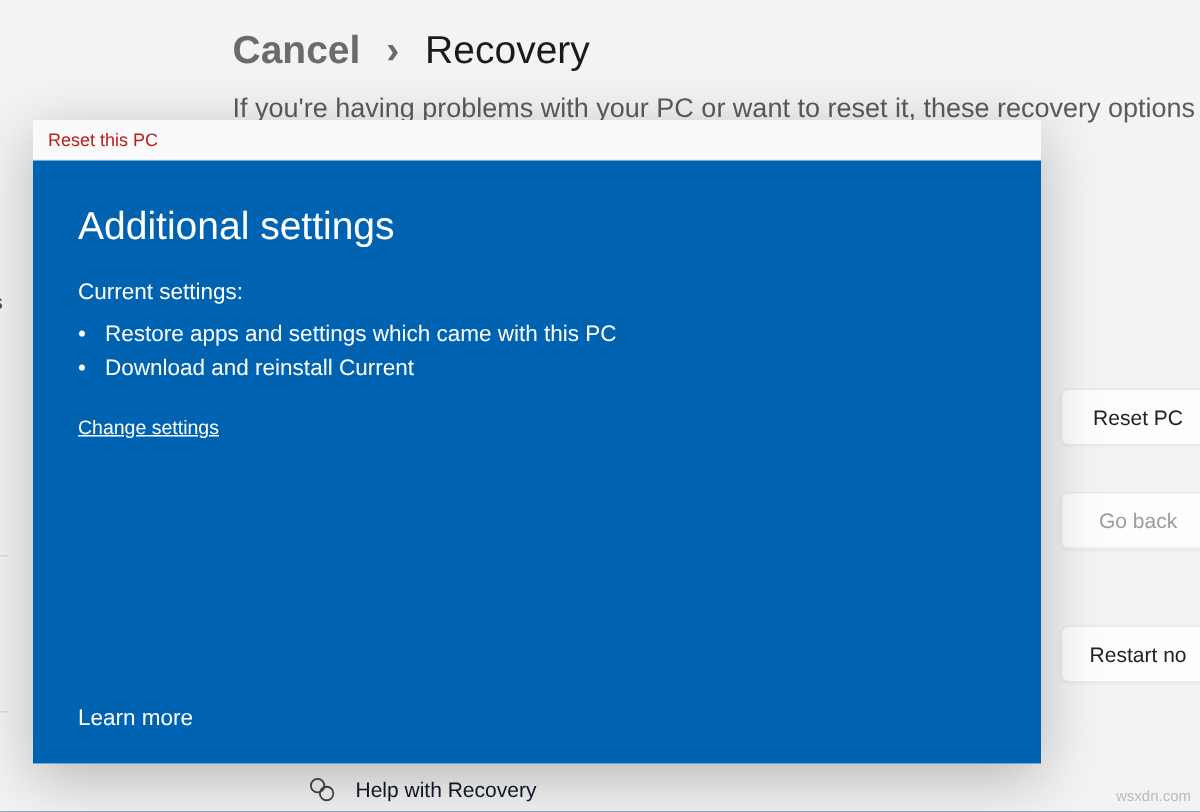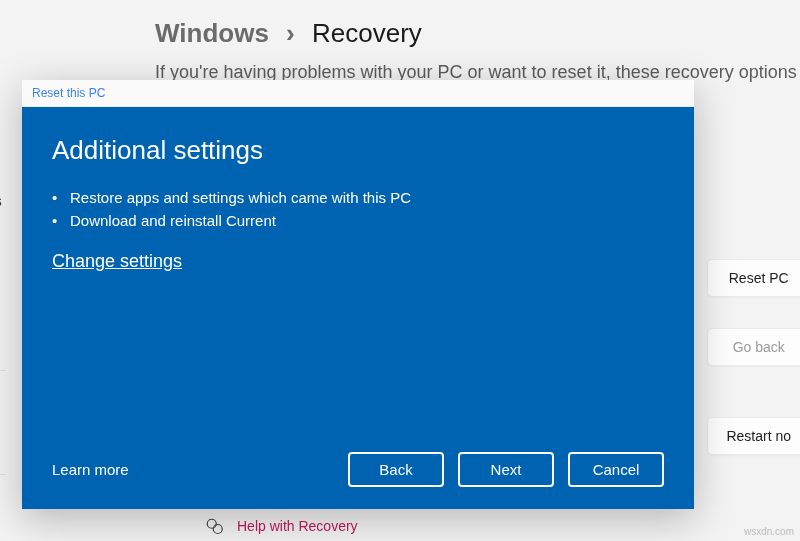--- a/index.html
+++ b/index.html
@@ -13,50 +13,50 @@
 
   .sidebar-stub { position: absolute; left: -20px; top: 182px; font-size: 14px; color: #464646; }
   .sidebar-stub div { padding: 11px 0; }
 
   .right-btns { position: absolute; right: -10px; top: 259px; display: flex; flex-direction: column; gap: 24px; }
   .win-btn { background: #fdfdfd; border: 1px solid #eaeaea; border-radius: 5px; padding: 10px 18px; font-size: 14px; color: #222; min-width: 78px; text-align: center; box-shadow: 0 1px 2px rgba(0,0,0,0.04);}
   .win-btn.r1 { margin-bottom: 2px; }
   .win-btn.r2 { color: #9c9c9c; margin-top: 5px; }
   .win-btn.r3 { margin-top: 27px; }
 
-  .help-line { position: absolute; left: 205px; top: 517px; font-size: 14px; color: #be185d; display:flex; align-items:center; gap:14px;}
+  .help-line { position: absolute; left: 205px; top: 517px; font-size: 14px; color: #0f172a; display:flex; align-items:center; gap:14px;}
   .help-icon svg { width:18px; height:18px; display:block; }
 
   .divider1 { position:absolute; left:-5px; top:370px; width:10px; height:1px; background:#ddd;}
   .divider2 { position:absolute; left:-5px; top:474px; width:10px; height:40px; border-top:1px solid #ddd;}
 
   
   .dialog-wrap { position:absolute; left:22px; top:80px; width:672px; background:#fff; box-shadow: 0 10px 40px rgba(0,0,0,0.25); border-radius:2px; }
-  .dialog-title { font-size:12px; color:#3b82f6; padding:6px 10px 6px 10px; border-bottom:1px solid #eee; background:#fafafa; }
+  .dialog-title { font-size:12px; color:#b91c1c; padding:6px 10px 6px 10px; border-bottom:1px solid #eee; background:#fafafa; }
   .dialog-body { background:#0063B1; color:#fff; padding:28px 30px 6px 30px; height:402px; position:relative; }
   .dlg-h { font-size:26px; font-weight:400; margin-bottom:20px; }
   .dlg-sub { font-size:15px; margin-bottom:8px; }
   .dlg-list { list-style:none; margin-bottom:19px; }
   .dlg-list li { font-size:15px; padding:3px 0 3px 0; }
   .dlg-list li::before { content:"•"; display:inline-block; width:18px; }
-  .dlg-link { font-size:18px; text-decoration:underline; display:inline-block; margin-bottom:10px; cursor:pointer; }
+  .dlg-link { font-size:13px; text-decoration:underline; display:inline-block; margin-bottom:10px; cursor:pointer; }
   .dlg-note { font-size:15px; }
   .dlg-footer { position:absolute; left:30px; right:30px; bottom:22px; display:flex; align-items:center; justify-content:space-between; }
   .learn-more { font-size:15px; cursor:pointer; }
   .dlg-btns { display:flex; gap:14px; }
   .dlg-btn { background:transparent; color:#fff; border:2px solid #fff; border-radius:4px; padding:7px 0; width:96px; font-size:15px; text-align:center; cursor:pointer; }
 
   .watermark { position:absolute; right:6px; bottom:4px; font-size:10px; color:#bbb;text-align:center; }
 </style>
 </head>
 <body>
 
 <div class="bg-header">
   <span class="bg-breadcrumb">
-    <span>Windows</span>
+    <span>Cancel</span>
     <span class="sep">›</span>
     <span class="current">Recovery</span>
   </span>
 </div>
 <div class="bg-sub">If you're having problems with your PC or want to reset it, these recovery options might help.</div>
 
 <div class="sidebar-stub">
   <div>ces</div>
   <div>net</div>
 </div>
@@ -77,30 +77,26 @@
         <circle cx="17" cy="16" r="6"></circle>
       </svg>
   </span>
   <span>Help with Recovery</span>
 </div>
 
 <div class="dialog-wrap">
   <div class="dialog-title">Reset this PC</div>
   <div class="dialog-body">
     <div class="dlg-h">Additional settings</div>
+    <div class="dlg-sub">Current settings:</div>
     <ul class="dlg-list">
       <li>Restore apps and settings which came with this PC</li>
       <li>Download and reinstall Current</li>
     </ul>
     <span class="dlg-link">Change settings</span>
 
     <div class="dlg-footer">
       <span class="learn-more">Learn more</span>
-      <div class="dlg-btns">
-        <div class="dlg-btn">Back</div>
-        <div class="dlg-btn">Next</div>
-        <div class="dlg-btn">Cancel</div>
-      </div>
     </div>
   </div>
 </div>
 
 <div class="watermark">wsxdn.com</div>
 
 </body></html>

